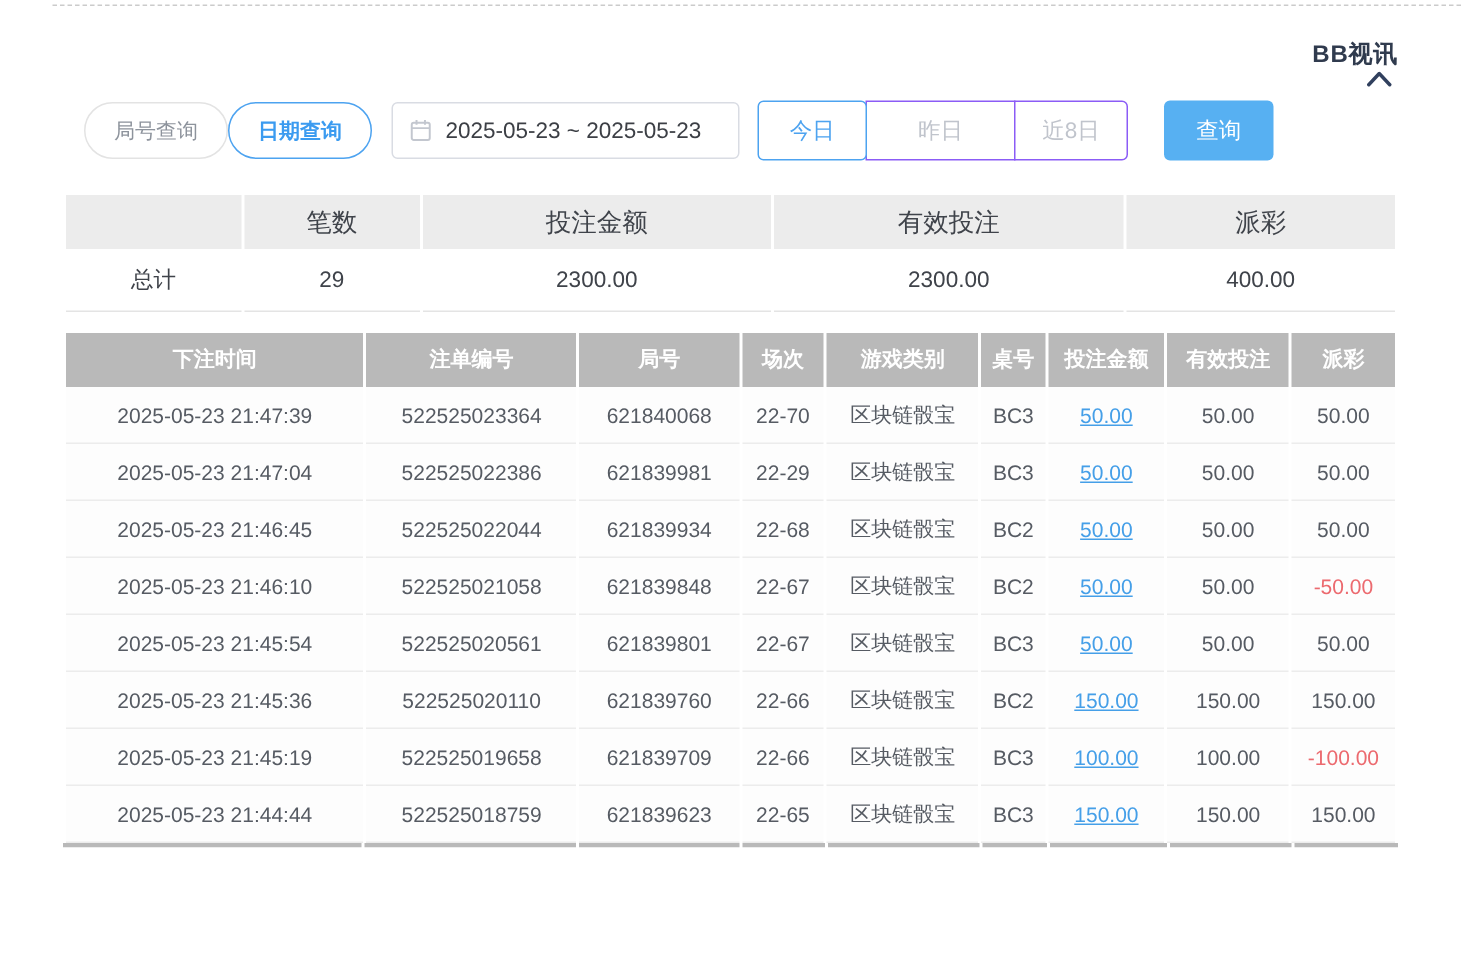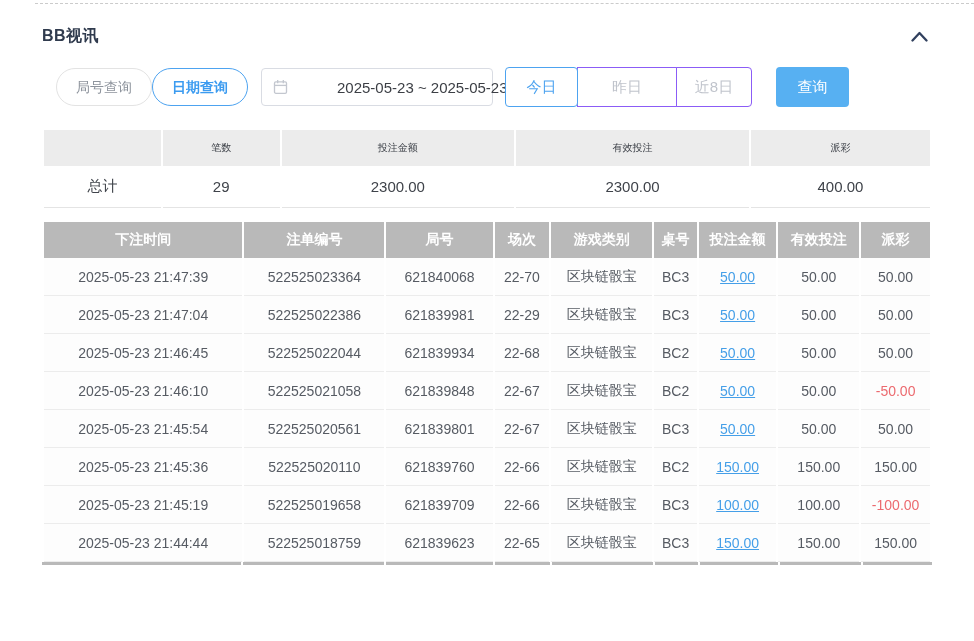--- a/index.html
+++ b/index.html
@@ -3,51 +3,51 @@
 <meta charset="utf-8">
 <style>
   * { box-sizing: border-box; margin: 0; padding: 0; }
   html,body { width: 974px; height: 641px; overflow: hidden; background:#fff;
     font-family: "Liberation Sans", "DejaVu Sans", sans-serif; }
   .dashed-divider { position:absolute; top:3px; left:35px; right:0;
     border-top:1px dashed #cbcbcb; height:0; }
   .content { margin-left:42px; width:890px; }
 
   
-  .section-header { display:flex; justify-content:space-between; align-items:flex-start;
-    margin-top:26px; height:20px; }
+  .section-header { display:flex; justify-content:space-between; align-items:flex-end;
+    margin-top:26px; height:20px;flex-direction:column; }
   .section-title { font-size:16px; font-weight:bold; color:#303b4e; letter-spacing:0.5px; }
   .collapse-btn { width:26px; height:20px; display:flex; align-items:center; justify-content:center;
     cursor:pointer; background:none; border:none; }
 
   
   .filter-bar { display:flex; align-items:center; margin-top:21px; height:40px; }
   .pill { height:38px; line-height:36px; padding:0 19px; border-radius:19px; font-size:14px;
     background:#fff; cursor:pointer; }
   .pill.active { border:1px solid #4da3f0; color:#3b9bf0; font-weight:bold; }
   .pill.inactive { border:1px solid #e3e3e3; color:#8d939c; margin-left:14px; }
   .date-input { margin-left:13px; width:232px; height:38px; border:1px solid #d9dce3;
-    border-radius:4px; display:flex; align-items:center; padding:0 11px; cursor:pointer; background:#fff;gap:40px; }
+    border-radius:4px; display:flex; align-items:center; padding:0 11px; cursor:pointer; background:#fff; }
   .date-input .cal { margin-right:9px; display:flex; }
   .date-input .date-text { font-size:15px; color:#3c3f45; white-space:nowrap; }
   .seg-group { display:flex; margin-left:12px; }
   .seg { height:40px; background:#fff; border:1px solid #8b5cf6; color:#c0c4cc; font-size:15px;
     cursor:pointer; margin-left:-1px; position:relative; }
   .seg.first { border-radius:4px 0 0 4px; margin-left:0; }
   .seg.last { border-radius:0 4px 4px 0; }
   .seg.active { border-color:#4da3f0; color:#4da3f0; z-index:2; border-radius:4px; }
   .seg.w-today { width:73px; } .seg.w-yday { width:100px; } .seg.w-8d { width:76px; }
   .query-btn { margin-left:24px; width:73px; height:40px; background:#57b0f2; color:#fff;
     border:none; border-radius:4px; font-size:15px; cursor:pointer; }
 
   
   table { border-collapse:separate; border-spacing:2px 0; width:890px; table-layout:fixed; }
   .summary-table { margin-top:23px; }
   .summary-table th { height:36px; background:#ececec; font-weight:normal; color:#3f434a;
-    font-size:10px; text-align:center; }
+    font-size:17px; text-align:center; }
   .summary-table td { height:42px; background:#fff; border-bottom:1px solid #e4e4e4;
     color:#3f434a; font-size:15px; text-align:center; }
 
   
   .bet-table { margin-top:14px; }
   .bet-table th { height:36px; background:#b9b9b9; color:#fff; font-weight:bold;
     font-size:14px; text-align:center; }
   .bet-table td { height:38px; background:#fdfdfd; border-bottom:1px solid #ececec;
     color:#565b63; font-size:14px; text-align:center; white-space:nowrap; }
   .bet-table td.neg { color:#ec6a6f; }

